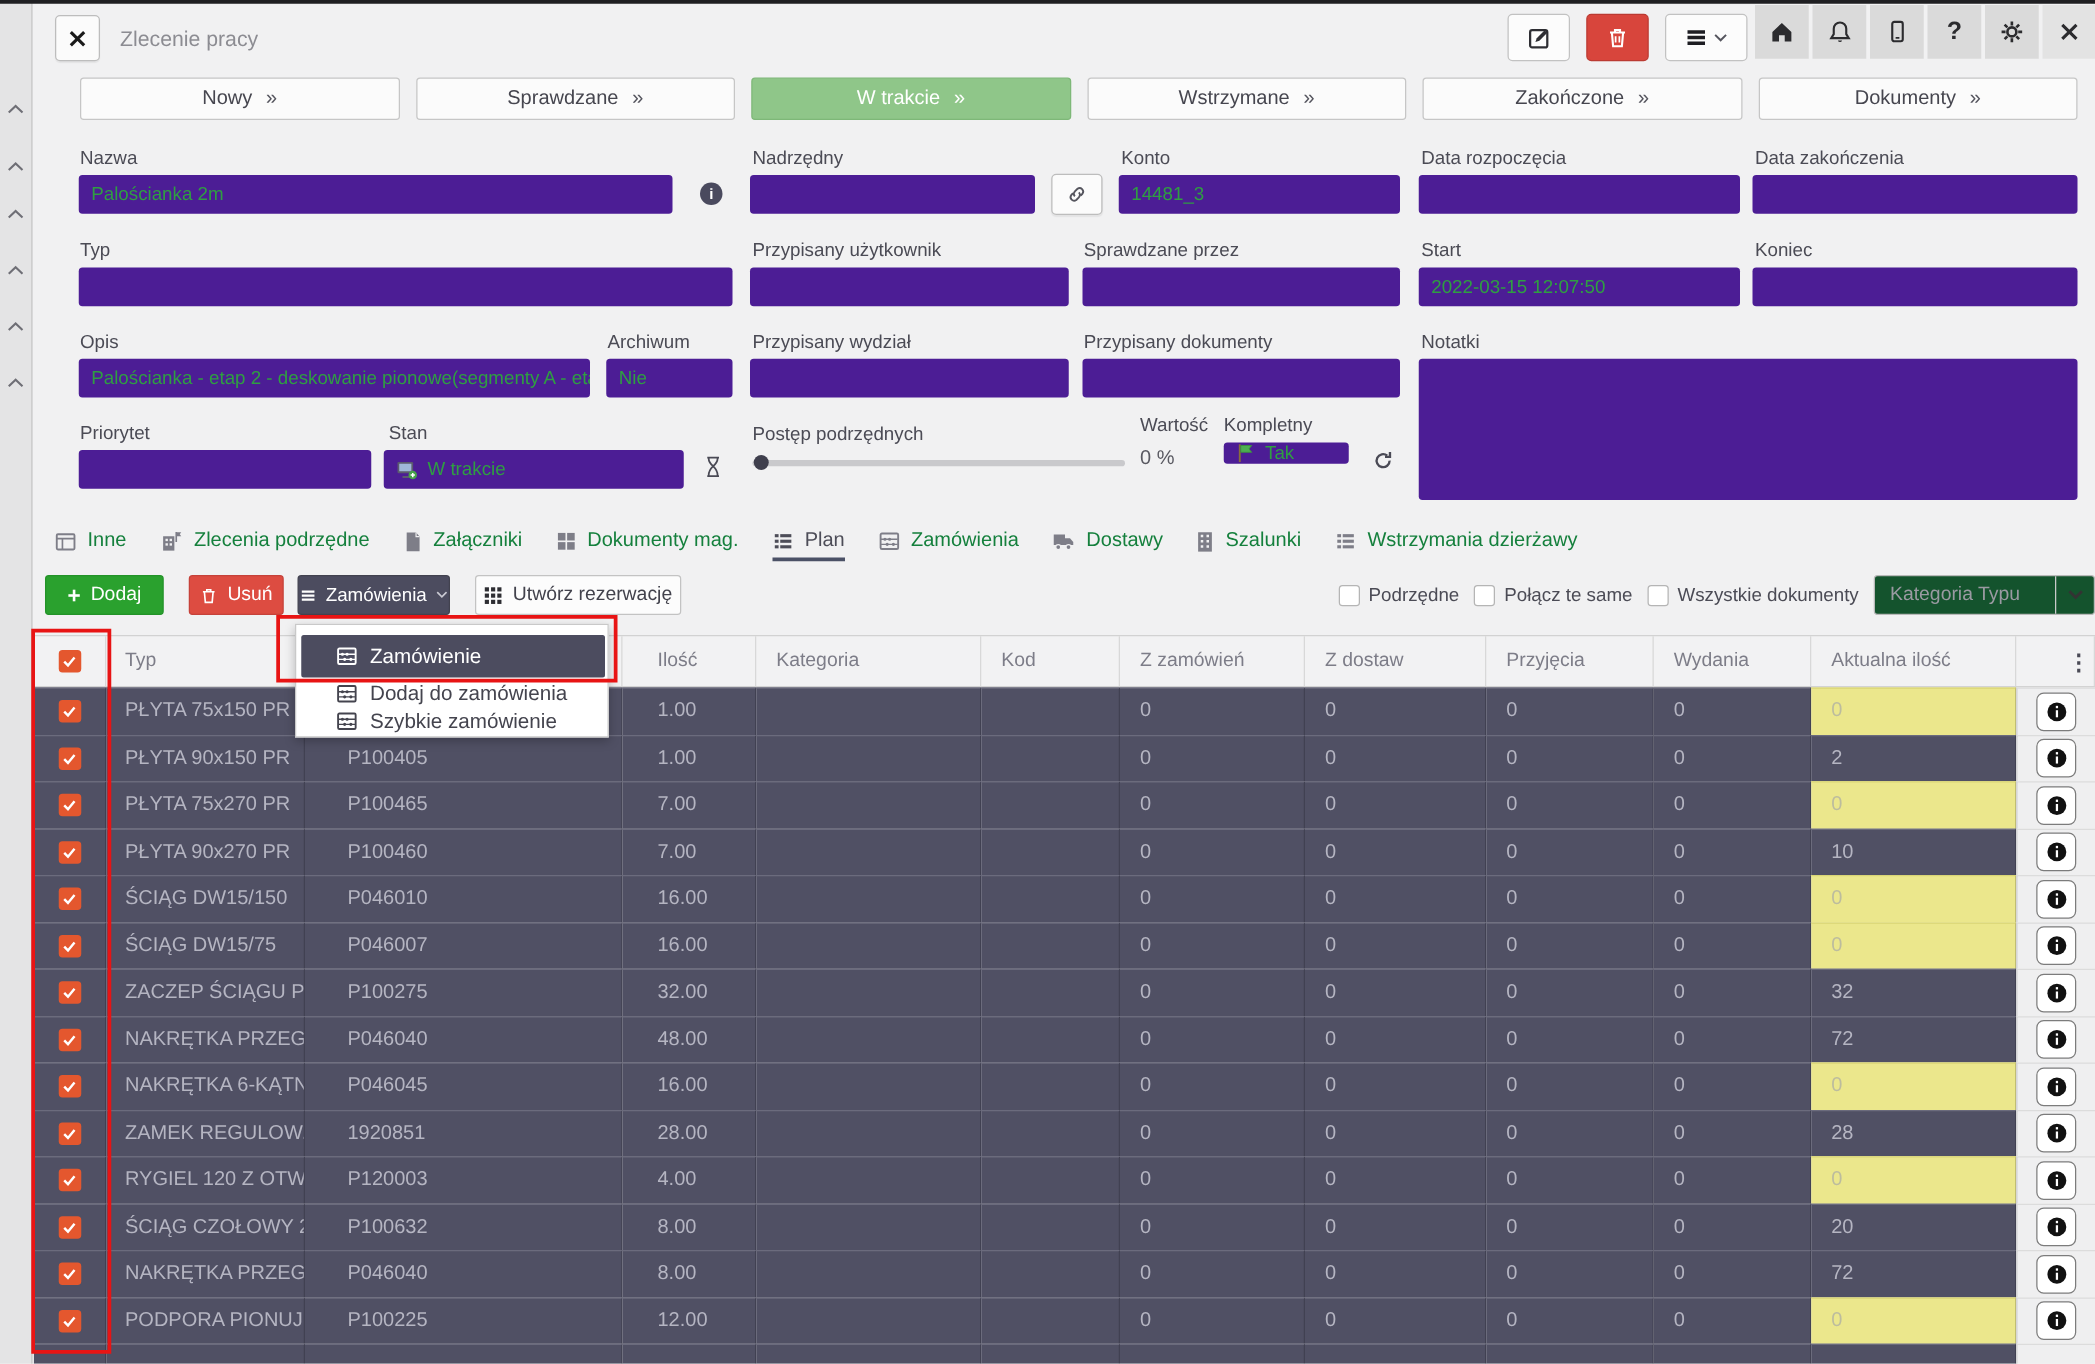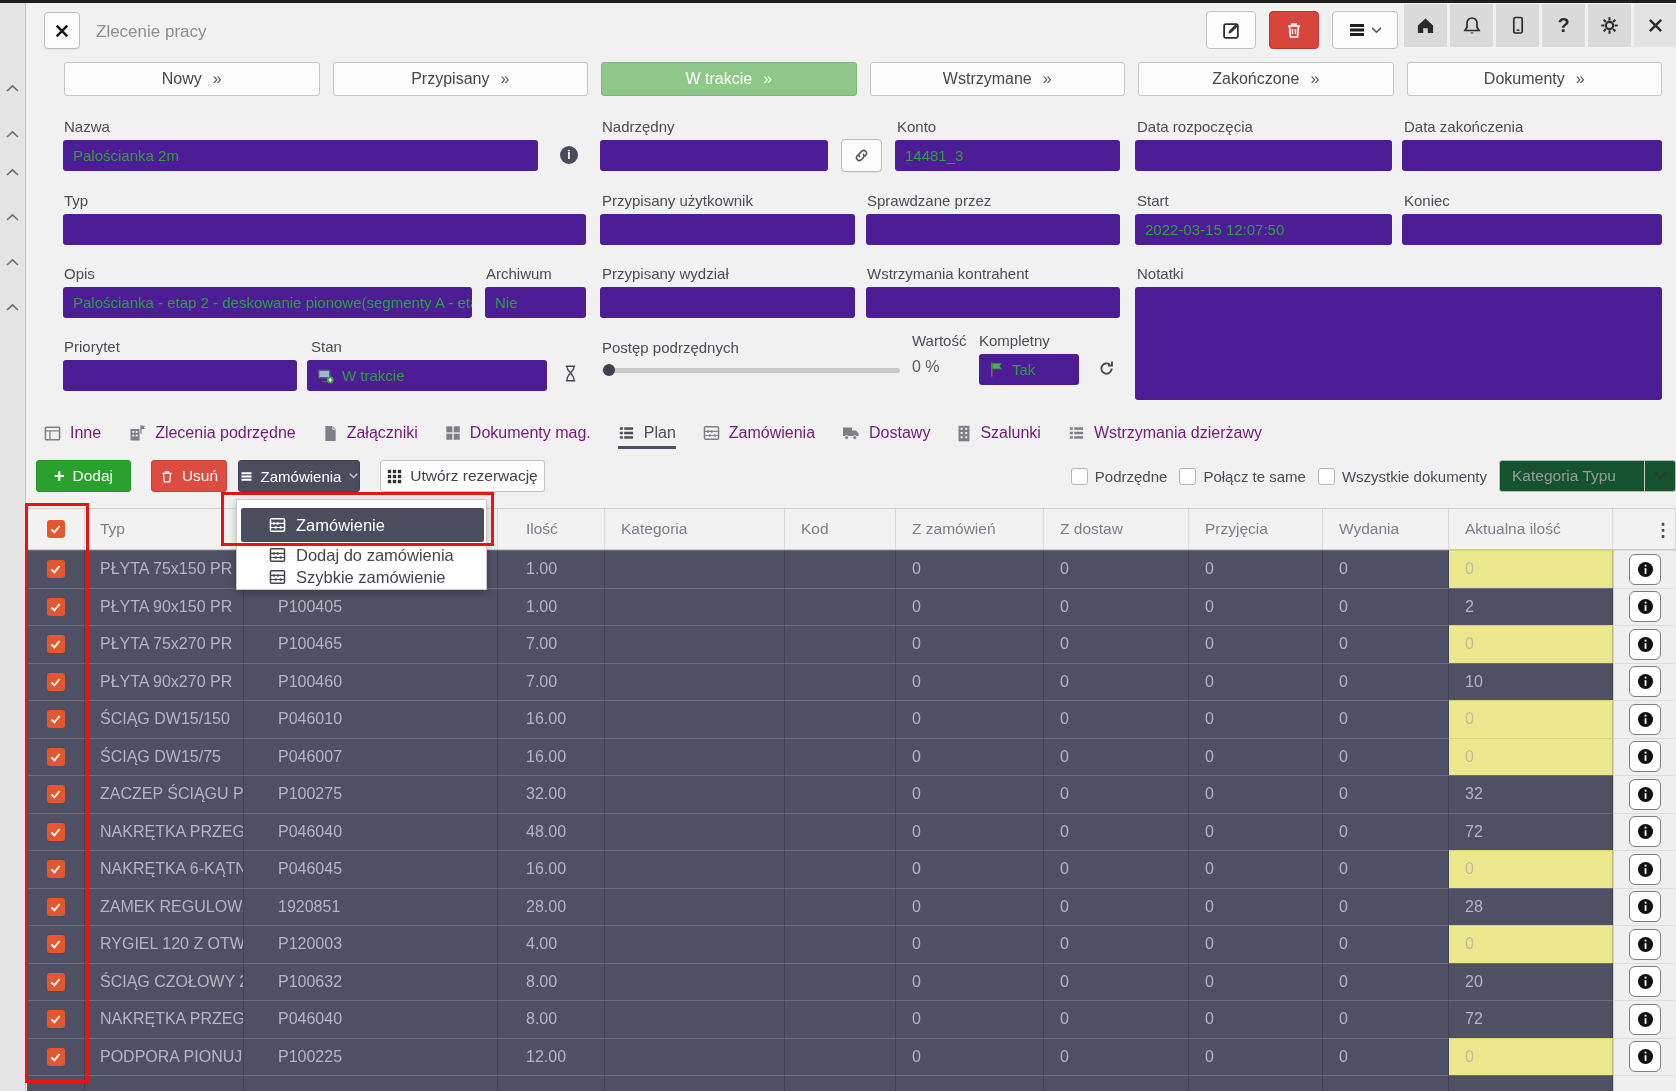--- a/index.html
+++ b/index.html
@@ -30,21 +30,21 @@
   .label{font-size:15px;color:#4b4b55;white-space:nowrap}
   .field{background:#4c1d95;border-radius:3px;display:flex;align-items:center;
          padding:0 10px;font-size:15px;color:#4b4b55;overflow:hidden;white-space:nowrap}
   .green{color:#2f9e42}
   .infoc{width:18px;height:18px;border-radius:50%;background:#4a4a5e;color:#fff;display:flex;
          align-items:center;justify-content:center;font-size:12px;font-weight:bold}
   .slider-track{background:#c9c9cc;border-radius:3px}
   .slider-dot{background:#3f3f4d;border-radius:50%}
   
   .tabs{left:27px;top:414px;width:1640px;height:35px;display:flex;gap:27px;padding-left:17px;align-items:flex-end}
-  .tab{display:flex;align-items:center;gap:9px;font-size:16px;color:#701a75;padding-bottom:7px;cursor:default}
+  .tab{display:flex;align-items:center;gap:9px;font-size:16px;color:#15803d;padding-bottom:7px;cursor:default}
   .tab svg{color:#7e7e88}
   .tab.active{color:#4d4d58;border-bottom:3px solid #4b5166;padding-bottom:4px}
   .tab.active svg{color:#4d4d58}
   
   .tbtn{display:flex;align-items:center;justify-content:center;gap:8px;border-radius:3px;font-size:15.5px}
   .tbtn.greenb{background:#2aa12e;border:1px solid #239328;color:#fff}
   .tbtn.redb{background:#dd4c41;border:1px solid #c6423a;color:#fff}
   .tbtn.darkb{background:#4c4c5f;border:1px solid #42424f;color:#fff}
   .tbtn.whiteb{background:#fcfcfc;border:1px solid #c3c3c3;color:#42424c}
   .filters{right:0;top:460px;height:32px;display:flex;align-items:center;gap:12px;padding-right:0}
@@ -169,21 +169,21 @@
       </svg>
     </div>
   </div>
 
 <div class="abs statusrow" id="statusRow">
     <div class="status">
       <span>Nowy</span>
       <span class="arr">»</span>
     </div>
     <div class="status">
-      <span>Przypisany</span>
+      <span>Sprawdzane</span>
       <span class="arr">»</span>
     </div>
     <div class="status active">
       <span>W trakcie</span>
       <span class="arr">»</span>
     </div>
     <div class="status">
       <span>Wstrzymane</span>
       <span class="arr">»</span>
     </div>
@@ -244,21 +244,21 @@
       <span></span>
     </div>
     <div class="abs label" style="left: 897px; top: 118px;">Konto</div>
     <div class="abs field" style="left: 895px; top: 140px; width: 225px; height: 31px;">
       <span class="green">14481_3</span>
     </div>
     <div class="abs label" style="left: 867px; top: 192px;">Sprawdzane przez</div>
     <div class="abs field" style="left: 866px; top: 214px; width: 254px; height: 31px;">
       <span></span>
     </div>
-    <div class="abs label" style="left: 867px; top: 265px;">Wstrzymania kontrahent</div>
+    <div class="abs label" style="left: 867px; top: 265px;">Przypisany dokumenty</div>
     <div class="abs field" style="left: 866px; top: 287px; width: 254px; height: 31px;">
       <span></span>
     </div>
     <div class="abs label" style="left: 1137px; top: 118px;">Data rozpoczęcia</div>
     <div class="abs field" style="left: 1135px; top: 140px; width: 257px; height: 31px;">
       <span></span>
     </div>
     <div class="abs label" style="left: 1137px; top: 192px;">Start</div>
     <div class="abs field" style="left: 1135px; top: 214px; width: 257px; height: 31px;">
       <span class="green">2022-03-15 12:07:50</span>
@@ -271,21 +271,21 @@
     <div class="abs field" style="left: 1402px; top: 214px; width: 260px; height: 31px;">
       <span></span>
     </div>
     <div class="abs label" style="left: 1137px; top: 265px;">Notatki</div>
     <div class="abs field" style="left: 1135px; top: 287px; width: 527px; height: 113px;">
       <span></span>
     </div>
     <div class="abs label" style="left: 602px; top: 339px;">Postęp podrzędnych</div>
     <div class="abs label" style="left: 912px; top: 332px;">Wartość</div>
     <div class="abs label" style="left: 979px; top: 332px;">Kompletny</div>
-    <div class="abs field" style="left: 979px; top: 354px; width: 100px; height: 31px;">
+    <div class="abs field" style="left: 979px; top: 354px; width: 100px; height: 17px;">
       <span style="margin-right: 8px; display: flex;">
         <svg width="15" height="17" viewBox="0 0 16 18" xmlns="http://www.w3.org/2000/svg">
           <path d="M3 1.5v15" stroke="#8a6d3b" stroke-width="1.6"></path>
           <path d="M3.8 2.5h9.4l-2.3 2.9 2.3 2.9H3.8z" fill="#4caf50" stroke="#3b8e40" stroke-width="0.8"></path>
         </svg>
       </span>
       <span class="green">Tak</span>
     </div>
     <div class="abs infoc" style="left: 560px; top: 146px;">i</div>
     <div class="abs winbtn" style="left: 841px; top: 139px; width: 41px; height: 33px;">

